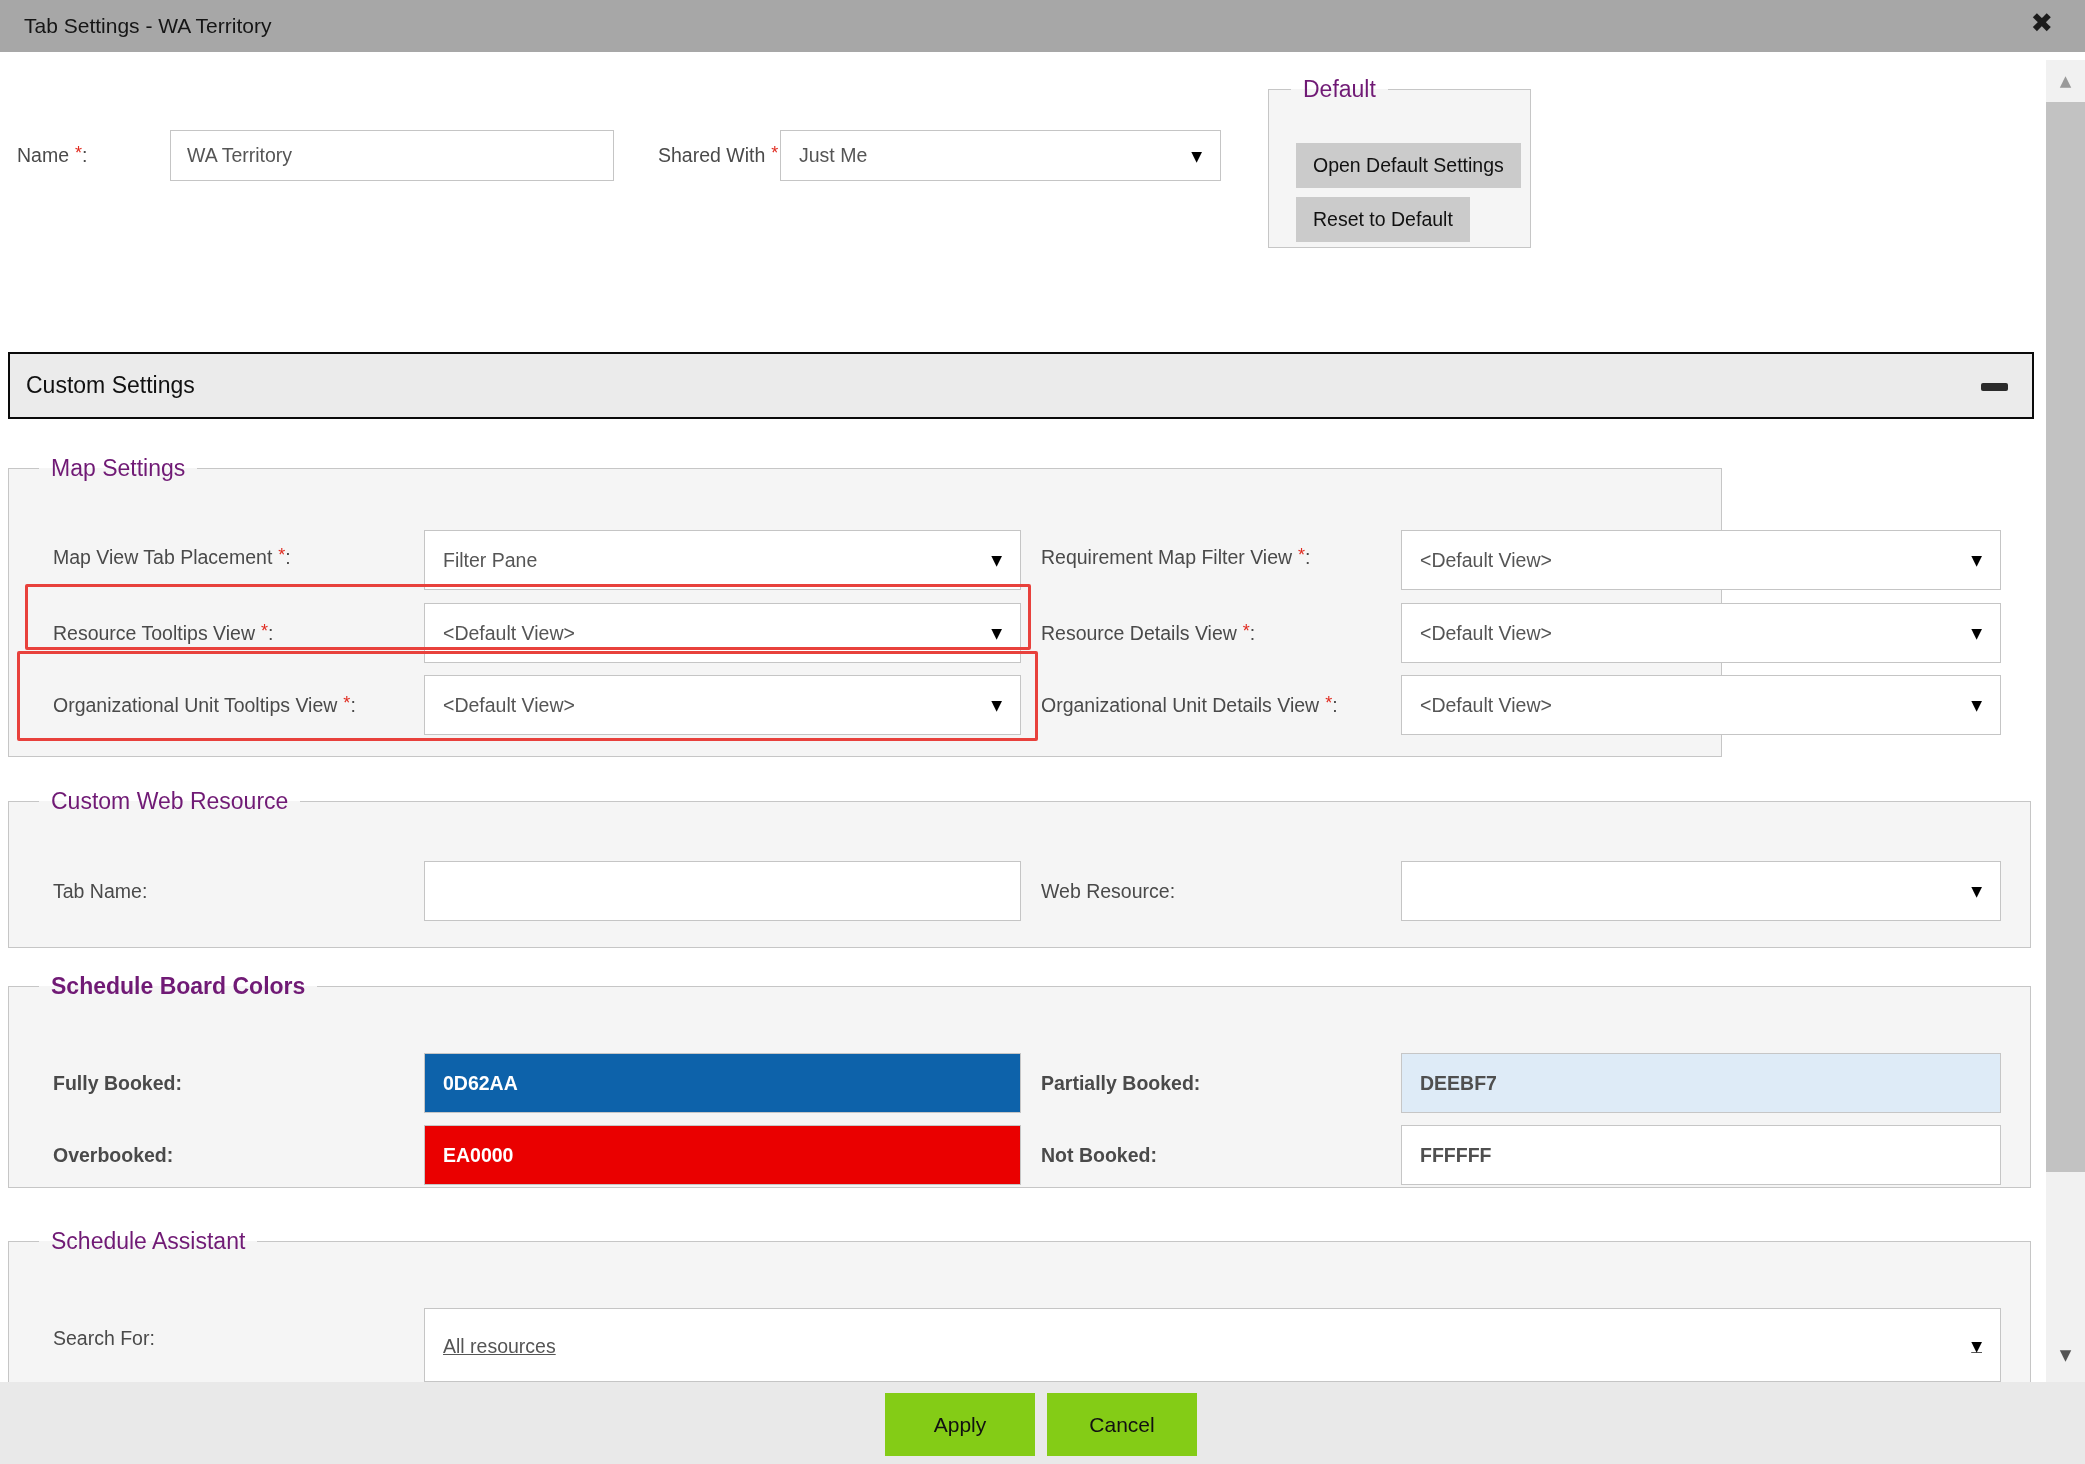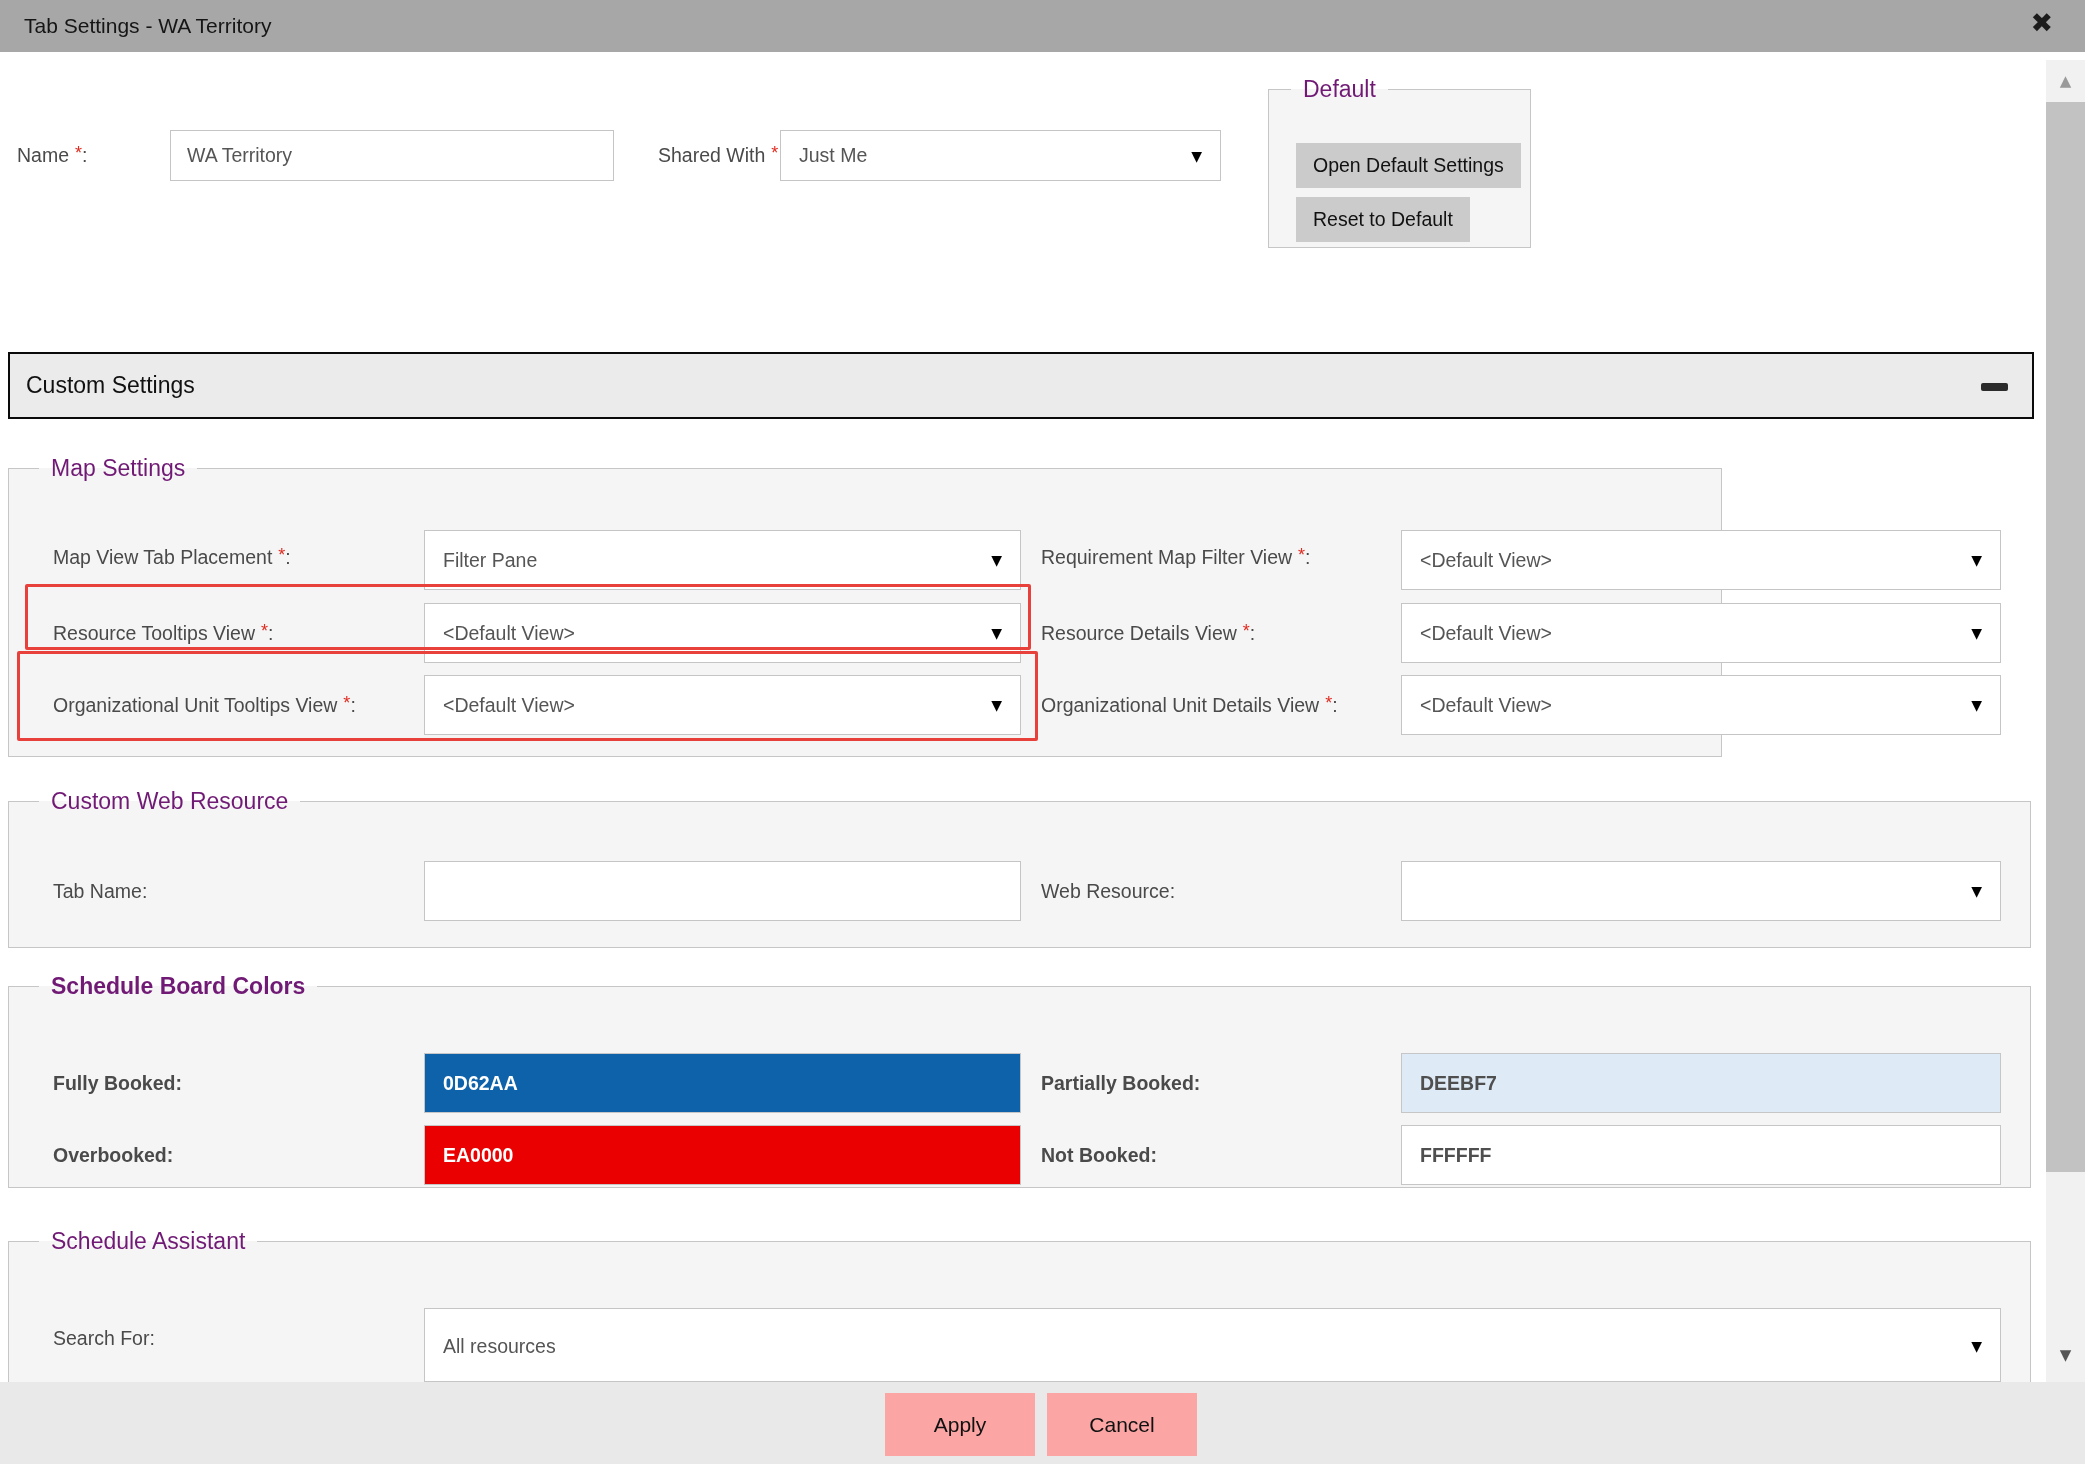--- a/index.html
+++ b/index.html
@@ -77,21 +77,21 @@
   .cwr.ctl { top:46px; } .cwr.lbl { top:65px; }
 
   
   .col-row1.ctl { top:53px; }  .col-row1.lbl { top:72px; }
   .col-row2.ctl { top:125px; } .col-row2.lbl { top:144px; }
   .color-box { position:absolute; display:flex; align-items:center; padding:0 18px;
     font-size:19.5px; border:1px solid #c6c6c6; }
 
   
   .sa.ctl { top:53px; } .sa.lbl { top:72px; }
-  #search-for-dd { left:415px; width:1577px; height:76px; }
+  #search-for-dd { left:415px; width:1577px; height:76px;text-decoration:underline; }
   #sa-partial-input { position:absolute; left:415px; top:126px; width:1577px; height:34px;
     background:#fff; border:1px solid #c5c5c5; }
 
   
   .annotation { position:absolute; border:3px solid #e8413c; border-radius:2px;
     background:transparent; z-index:3; pointer-events:none; }
   #annotation-1 { left:25px; top:584px; width:1006px; height:66px; }
   #annotation-2 { left:17px; top:651px; width:1021px; height:90px; }
 
   
@@ -101,21 +101,21 @@
     font-size:15px; line-height:30px; background:none; border:none; cursor:pointer;
     font-family:"DejaVu Sans", sans-serif; padding:0; }
   #scroll-up { top:6px; color:#9a9a9a; }
   #scroll-down { top:1280px; color:#555; }
   .scroll-thumb { position:absolute; left:0; top:42px; width:39px; height:1070px;
     background:#c2c2c2; cursor:pointer; }
 
   
   .footer { position:absolute; left:0; top:1382px; width:2085px; height:82px;
     background:#e9e9e9; z-index:5; }
-  .footer-btn { position:absolute; top:11px; height:63px; background:#fca5a5; border:none;
+  .footer-btn { position:absolute; top:11px; height:63px; background:#84cc16; border:none;
     font-family:inherit; font-size:21px; color:#111; cursor:pointer; }
   #apply-btn  { left:885px;  width:150px; }
   #cancel-btn { left:1047px; width:150px; }
 </style>
 </head>
 <body>
 
 <div class="titlebar">
   <span class="titlebar-title">Tab Settings - WA Territory</span>
   <button class="close-btn">✖</button>

